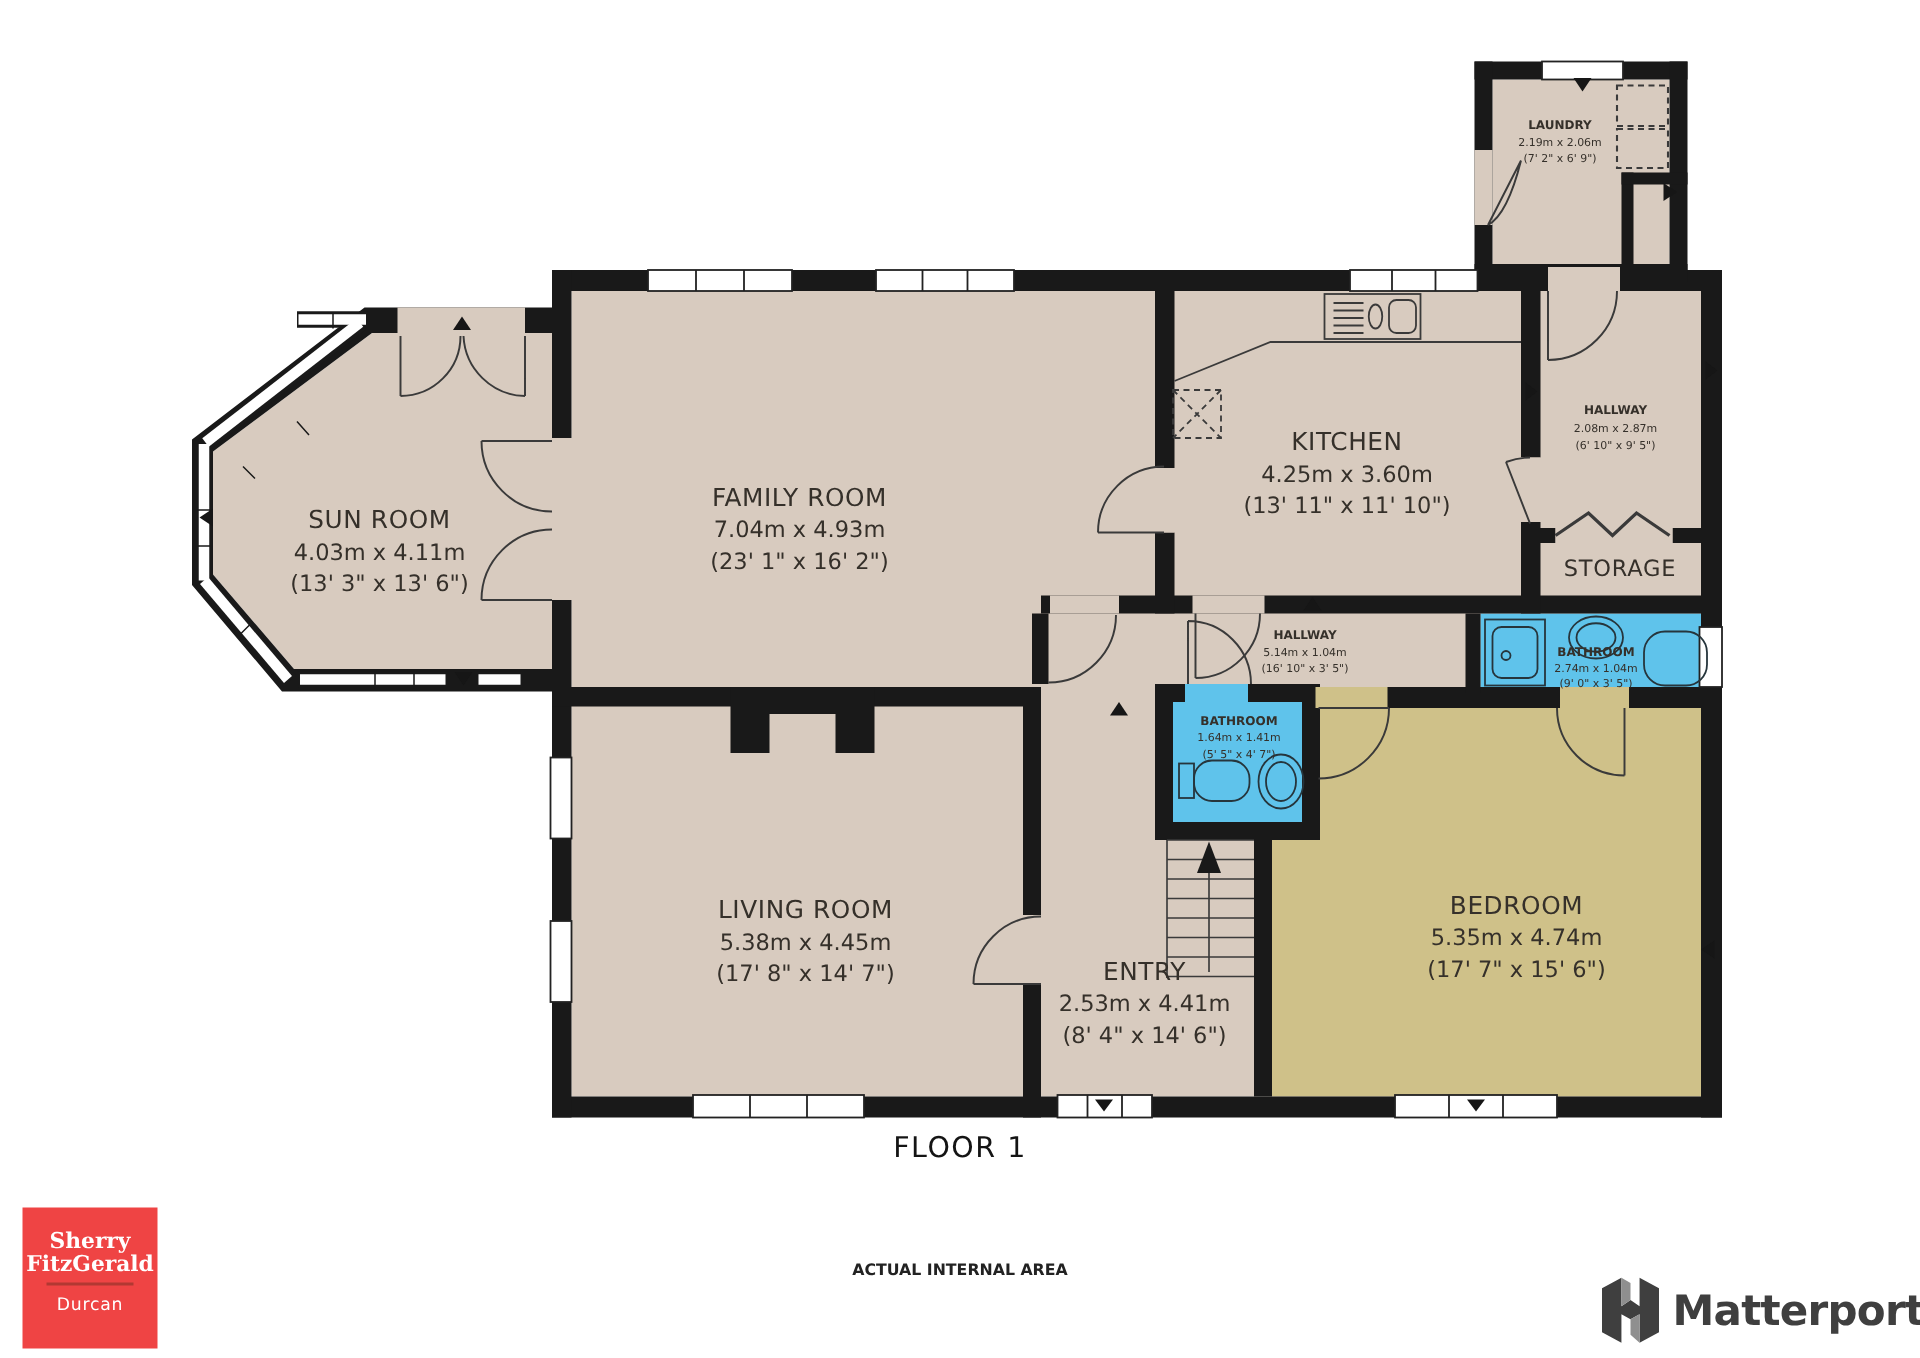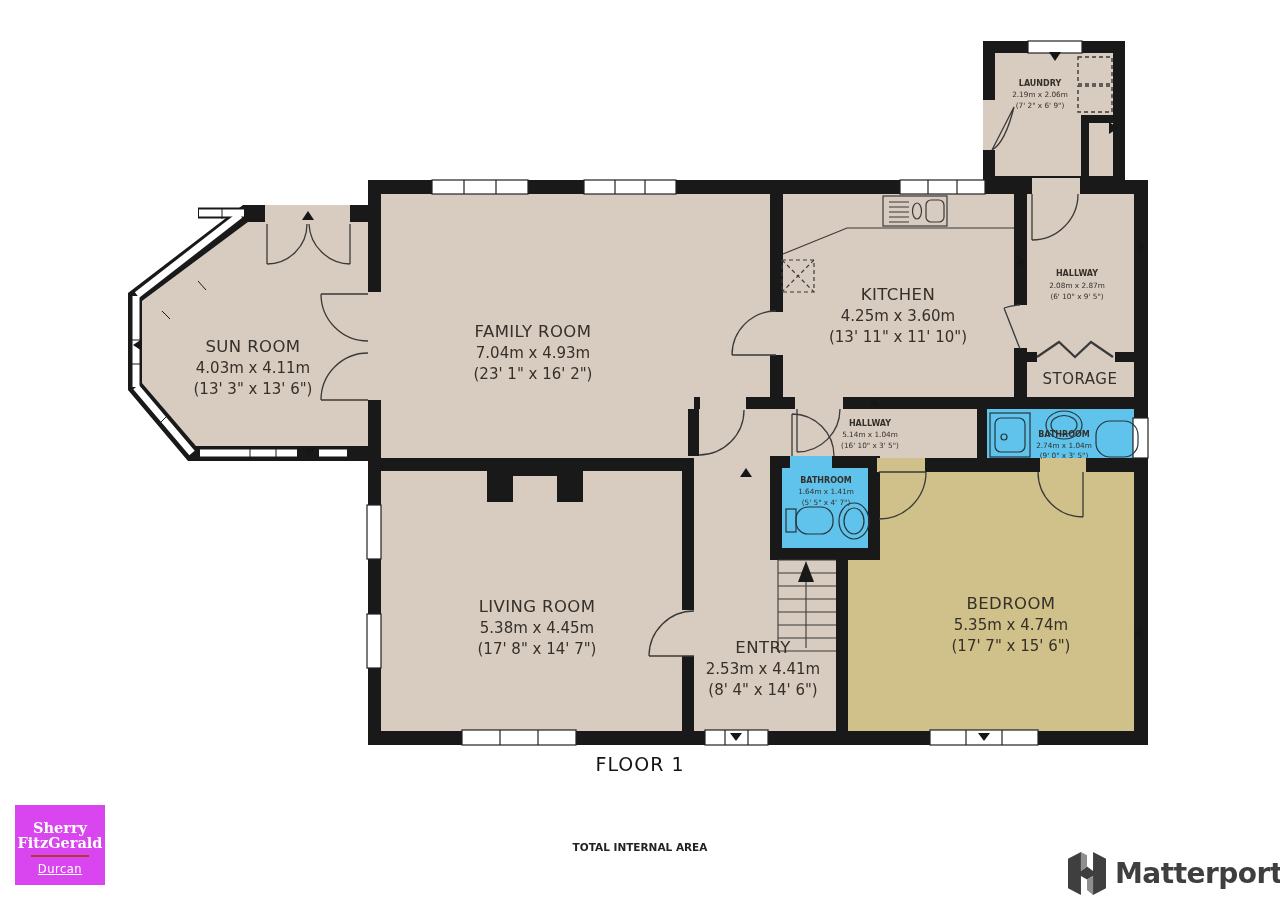--- a/index.html
+++ b/index.html
@@ -10,27 +10,27 @@
   .room-dim{font-size:15px;}
   .room-name-sm{font-size:8px;font-weight:700;}
   .room-dim-sm{font-size:7.3px;}
   .storage-name{font-size:15px;letter-spacing:.5px;}
   .floor-label{font-size:19px;fill:#141414;letter-spacing:1px;}
   #footer{position:absolute;left:0;top:841px;width:100%;text-align:center;color:#222;
           font-size:10.5px;line-height:13px;}
   #footer .t{font-weight:700;}
   #footer .gap{display:inline-block;width:22px;}
   #footer .disc{color:#6f6f6f;font-size:10px;margin-top:1px;}
-  #agency{position:absolute;left:15px;top:805px;width:90px;height:80px;background:#d946ef;
+  #agency{position:absolute;left:15px;top:805px;width:90px;height:94px;background:#ef4444;
           color:#fff;text-align:center;}
   #agency .l1,#agency .l2{font-family:"DejaVu Serif","Liberation Serif",serif;font-weight:700;
           font-size:14.5px;line-height:15px;}
   #agency .l1{margin-top:15px;}
   #agency .rule{width:58px;height:2px;background:#b23832;margin:5px auto 5px auto;}
-  #agency .l3{font-size:11.5px;font-weight:400;letter-spacing:.5px;text-decoration:underline;}
+  #agency .l3{font-size:11.5px;font-weight:400;letter-spacing:.5px;}
   #mp{position:absolute;left:1068px;top:851px;display:flex;align-items:center;}
   #mp .word{margin-left:9px;font-size:28px;font-weight:700;color:#3f3f3f;letter-spacing:-0.5px;}
 </style>
 </head>
 <body>
 
 <div id="stage">
 
 <svg width="1280" height="905" viewBox="0 0 1280 905">
 
@@ -253,21 +253,21 @@
       <text class="room-name" x="1011" y="609">BEDROOM</text>
       <text class="room-dim" x="1011" y="630">5.35m x 4.74m</text>
       <text class="room-dim" x="1011" y="651">(17' 7" x 15' 6")</text>
     </g>
     <text class="floor-label" x="640" y="771">FLOOR 1</text>
   </g>
 </svg>
 
 
 <div id="footer">
-  <div class="t">TOTAL INTERNAL AREA</div>
+  <div class="t">ACTUAL INTERNAL AREA</div>
 </div>
 
 
 <div id="agency">
   <div class="l1">Sherry</div>
   <div class="l2">FitzGerald</div>
   <div class="rule"></div>
   <div class="l3">Durcan</div>
 </div>
 

